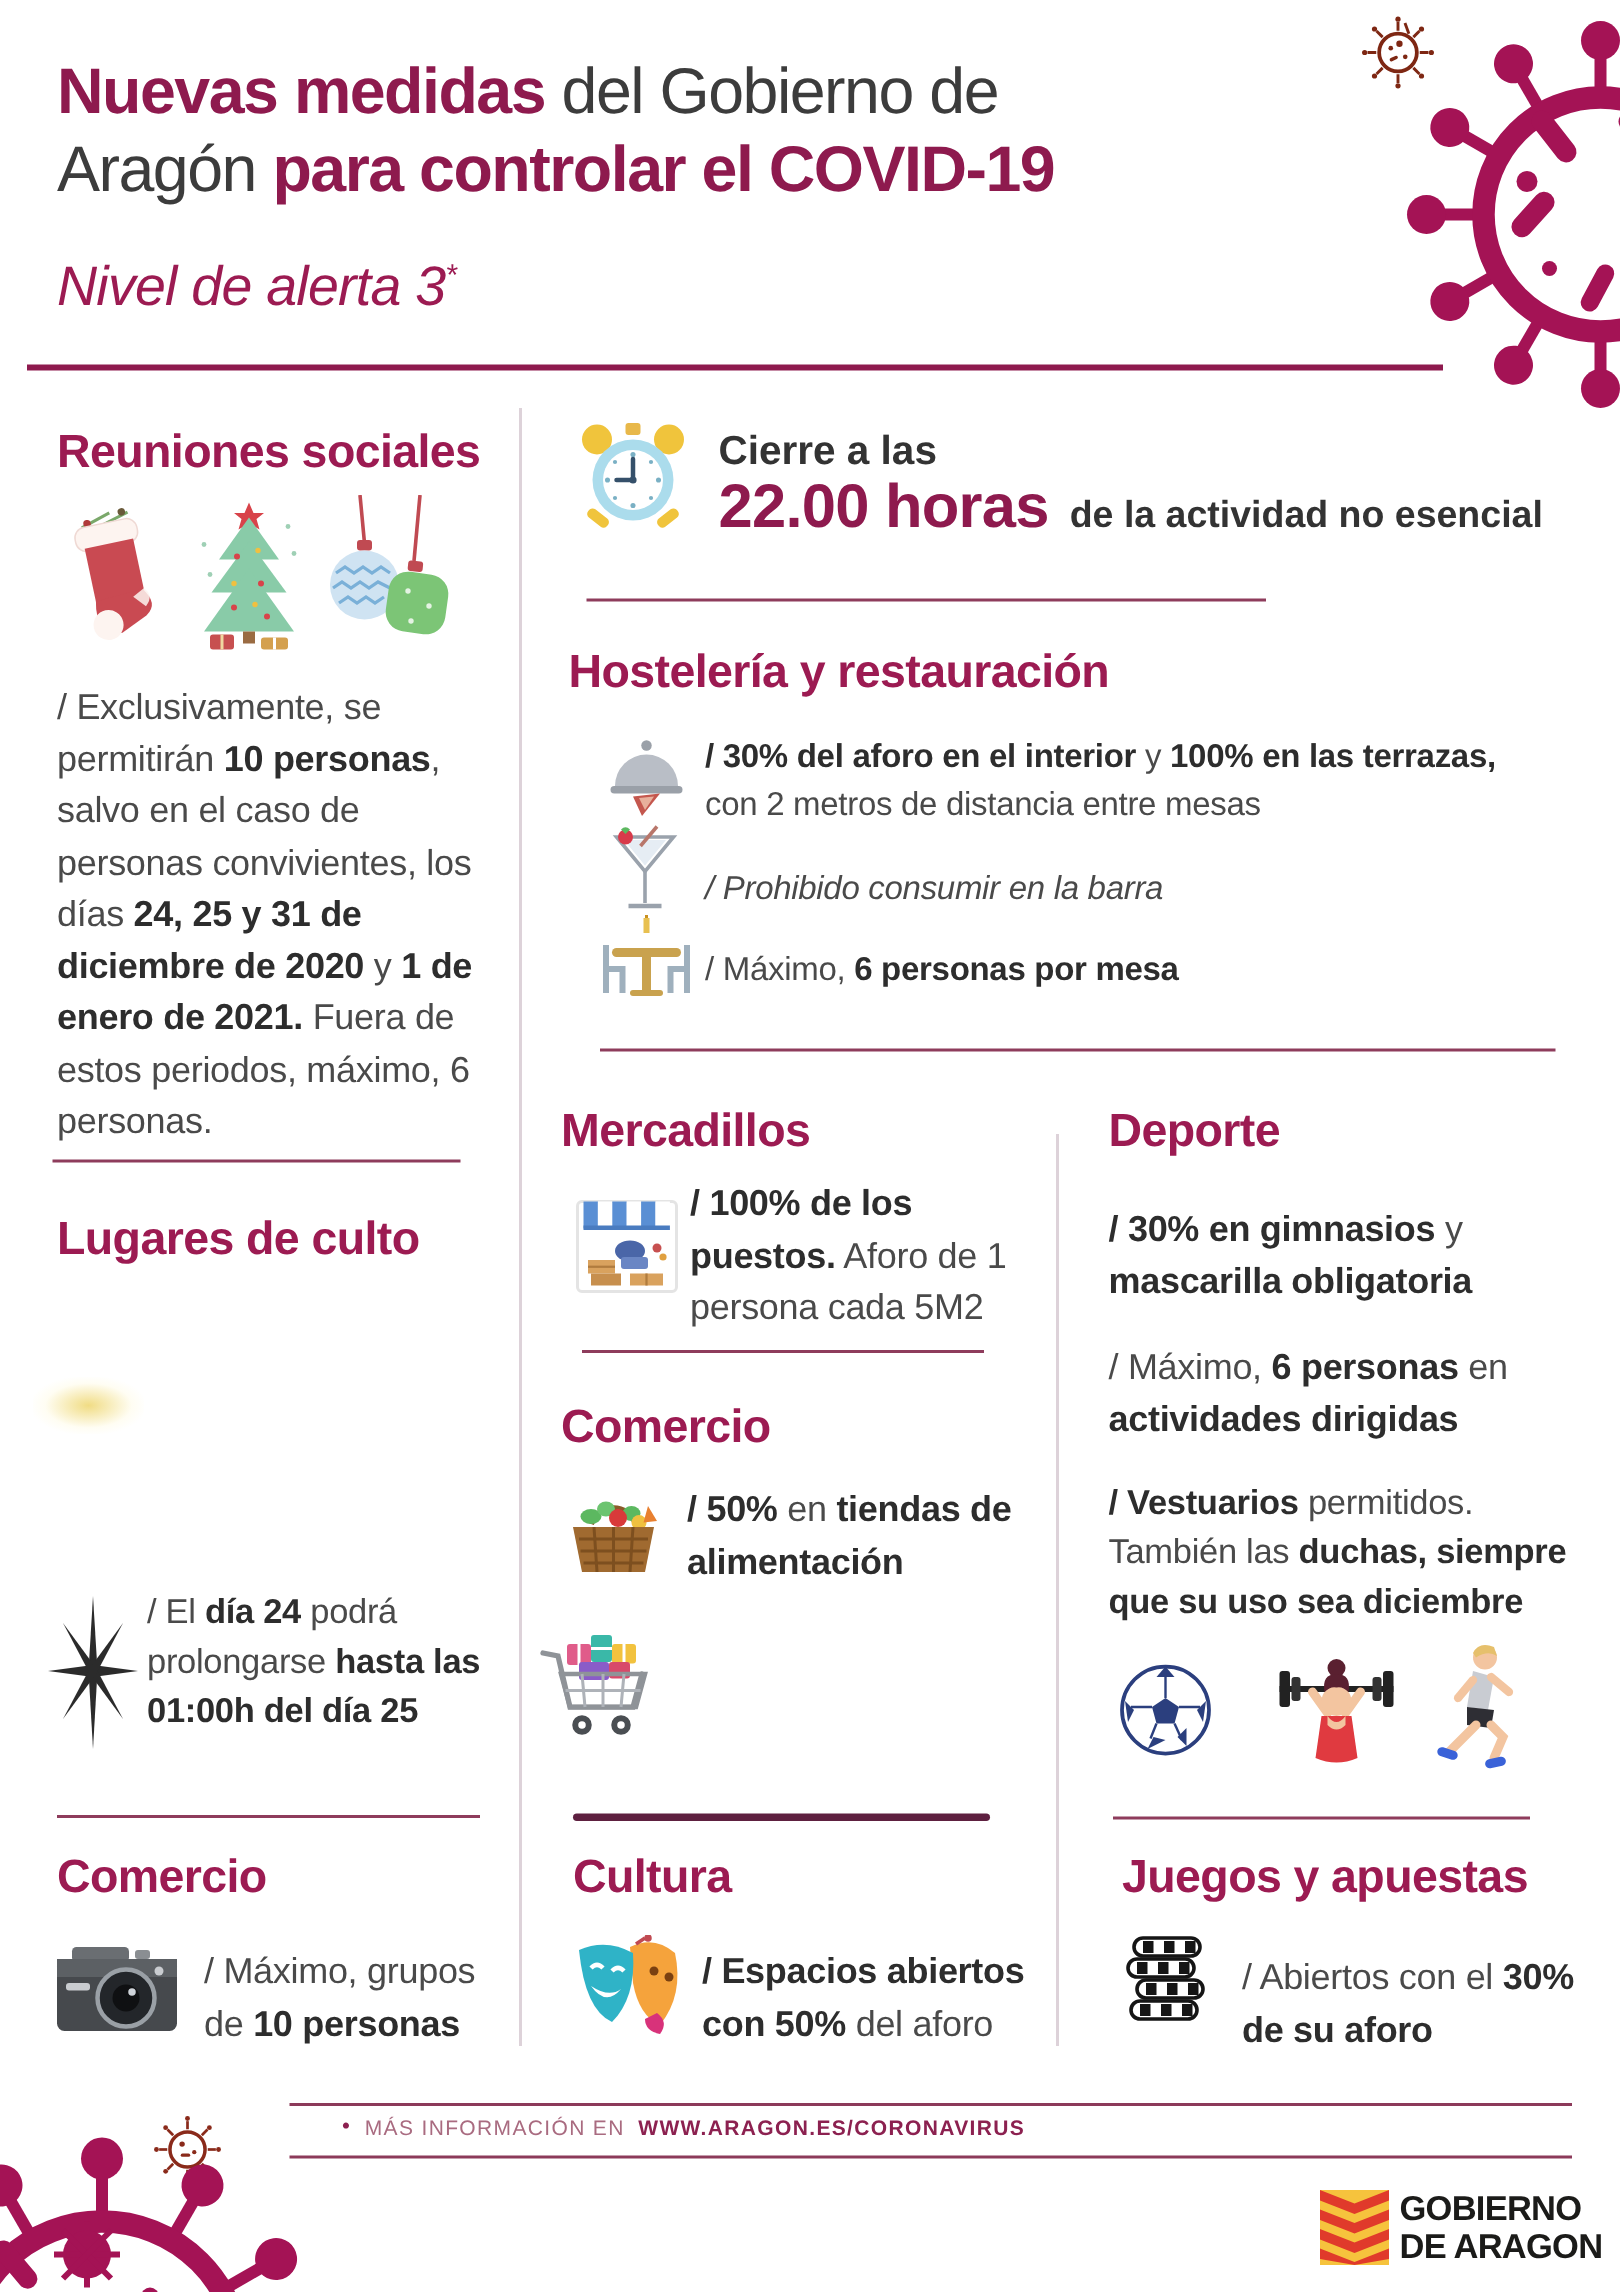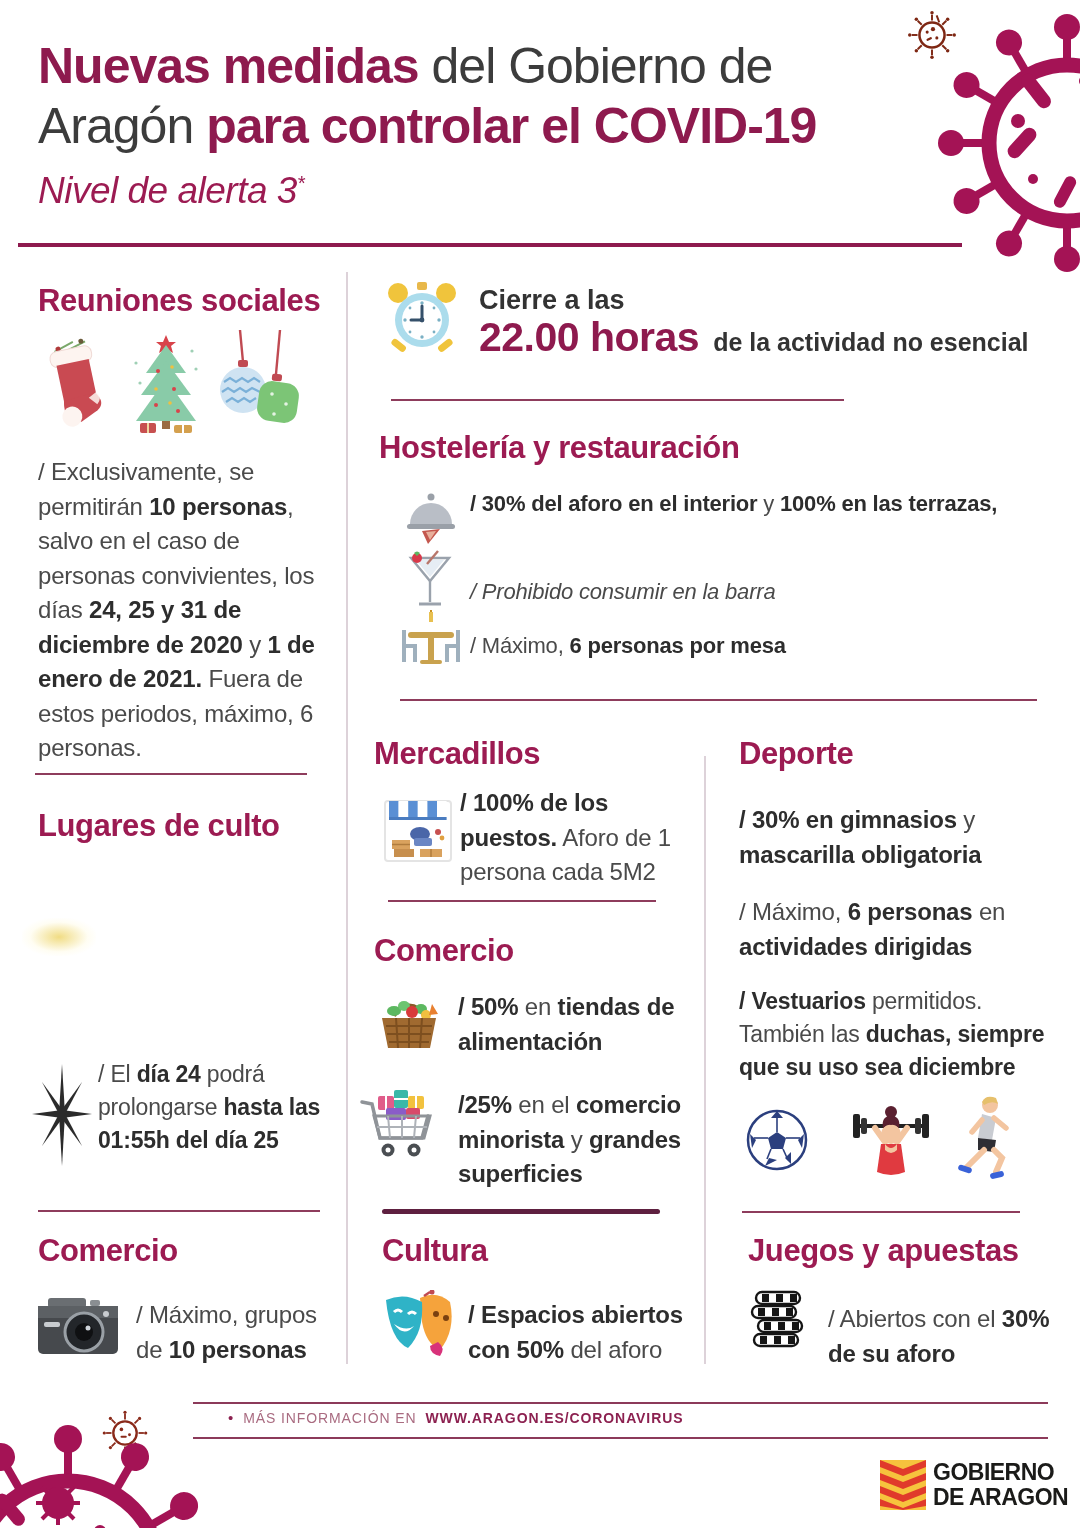--- a/index.html
+++ b/index.html
@@ -1,19 +1,19 @@
 <!DOCTYPE html>
 <html><head>
 <meta charset="utf-8">
 <style>
   html,body{margin:0;padding:0;background:#fff;}
   .page{position:relative;width:1080px;height:1528px;background:#ffffff;overflow:hidden;
         font-family:"Liberation Sans",sans-serif;color:#474747;}
   .abs{position:absolute;}
-  .title{position:absolute;left:38px;top:36px;font-size:50px;line-height:1.2;letter-spacing:-1px;color:#3c3c3c;}
+  .title{position:absolute;left:38px;top:36px;font-size:43px;line-height:1.2;letter-spacing:-1px;color:#3c3c3c;}
   .title .ac{color:#8e1a4e;font-weight:700;}
   .alert-row{position:absolute;left:38px;top:170px;display:flex;align-items:baseline;gap:26px;}
   .alert-level{font-size:37px;color:#9c1b52;letter-spacing:-.5px;font-style:italic;}
   .alert-level sup{font-size:20px;}
   .order-ref{font-size:19px;font-style:italic;font-weight:700;color:#2e2e2e;letter-spacing:-.2px;}
   .sec-title{position:absolute;font-weight:700;font-size:31px;color:#9c1b52;letter-spacing:-.4px;}
   .txt{position:absolute;font-size:24px;line-height:1.44;letter-spacing:-.2px;color:#4a4a4a;}
   .txt .b{font-weight:700;color:#2d2d2d;}
   .hline{position:absolute;height:2px;background:#8e3c5c;}
   .hline.heavy{height:4px;background:#8e1a4e;}
@@ -245,21 +245,21 @@
       <g fill="#2b2b2b">
         <polygon points="32,4 35,54 32,106 29,54"></polygon>
         <polygon points="2,54 32,50 62,54 32,58"></polygon>
         <polygon points="12,22 34,52 52,86 30,56"></polygon>
         <polygon points="52,22 30,52 12,86 34,56"></polygon>
       </g>
     </svg>
   </div>
 
   <div class="txt" style="left:98px;top:1058px;width:250px;font-size:23px;">
-    <span>/ El </span><span class="b">día 24</span><span> podrá prolongarse </span><span class="b">hasta las 01:55h del día 25</span>
+    <span>/ El </span><span class="b">día 24</span><span> podrá prolongarse </span><span class="b">hasta las 01:00h del día 25</span>
   </div>
 
   <div class="hline" style="left:38px;top:1210px;width:282px;"></div>
 
   <div class="sec-title" style="left:38px;top:1233px;">Comercio</div>
 
   <div class="abs" style="left:36px;top:1296px;">
     <svg width="84" height="64" viewBox="0 0 84 64">
       <rect x="12" y="2" width="38" height="10" rx="3" fill="#6a6e72"></rect>
       <rect x="54" y="4" width="10" height="6" rx="2" fill="#8a8e92"></rect>
@@ -318,20 +318,21 @@
     <svg width="54" height="58" viewBox="0 0 54 58">
       <circle cx="27" cy="9" r="3.5" fill="#9aa0a8"></circle>
       <path d="M6,36 A21,21 0 0 1 48,36 Z" fill="#b9bec6"></path>
       <rect x="3" y="36" width="48" height="5" rx="2.5" fill="#9aa0a8"></rect>
       <polygon points="18,43 36,41 24,56" fill="#c4574e"></polygon>
       <polygon points="22,44 32,43 26,52" fill="#e8b09c"></polygon>
     </svg>
   </div>
   <div class="txt" style="left:470px;top:488px;width:580px;font-size:22px;">
     <span class="b">/ 30% del aforo en el interior</span><span> y </span><span class="b">100% en las terrazas,</span><br>
+    <span>con 2 metros de distancia entre mesas</span>
   </div>
 
   <div class="abs" style="left:407px;top:550px;">
     <svg width="46" height="66" viewBox="0 0 46 66">
       <polygon points="9,10 37,10 23,27" fill="#e6edf4"></polygon>
       <polygon points="4,8 42,8 23,31" fill="none" stroke="#9aa2ac" stroke-width="2.4"></polygon>
       <line x1="23" y1="31" x2="23" y2="52" stroke="#9aa2ac" stroke-width="2.4"></line>
       <line x1="12" y1="54" x2="34" y2="54" stroke="#9aa2ac" stroke-width="3"></line>
       <line x1="31" y1="1" x2="20" y2="14" stroke="#b8766a" stroke-width="2.4"></line>
       <circle cx="10" cy="8" r="5" fill="#d83a4a"></circle>
@@ -434,23 +435,20 @@
           <line x1="30" y1="30" x2="32" y2="52"></line>
           <line x1="44" y1="30" x2="44" y2="52"></line>
           <line x1="58" y1="30" x2="56" y2="52"></line>
           <line x1="19" y1="41" x2="69" y2="41"></line>
         </g>
       <circle cx="30" cy="64" r="6.5" fill="#4a4e52"></circle>
         <circle cx="30" cy="64" r="2.5" fill="#fff"></circle>
       <circle cx="56" cy="64" r="6.5" fill="#4a4e52"></circle>
         <circle cx="56" cy="64" r="2.5" fill="#fff"></circle>
     </svg>
-  </div>
-  <div class="txt" style="left:458px;top:1088px;width:245px;">
-    <span class="b">/</span><span class="b">25%</span><span> en el </span><span class="b">comercio minorista</span><span> y </span><span class="b">grandes superficies</span>
   </div>
 
   <div class="sec-title" style="left:739px;top:736px;">Deporte</div>
 
   <div class="txt" style="left:739px;top:803px;width:318px;">
     <span class="b">/ </span><span class="b">30% en gimnasios</span><span> y </span><span class="b">mascarilla obligatoria</span>
   </div>
   <div class="txt" style="left:739px;top:895px;width:318px;">
     <span>/ Máximo, </span><span class="b">6 personas</span><span> en </span><span class="b">actividades dirigidas</span>
   </div>

